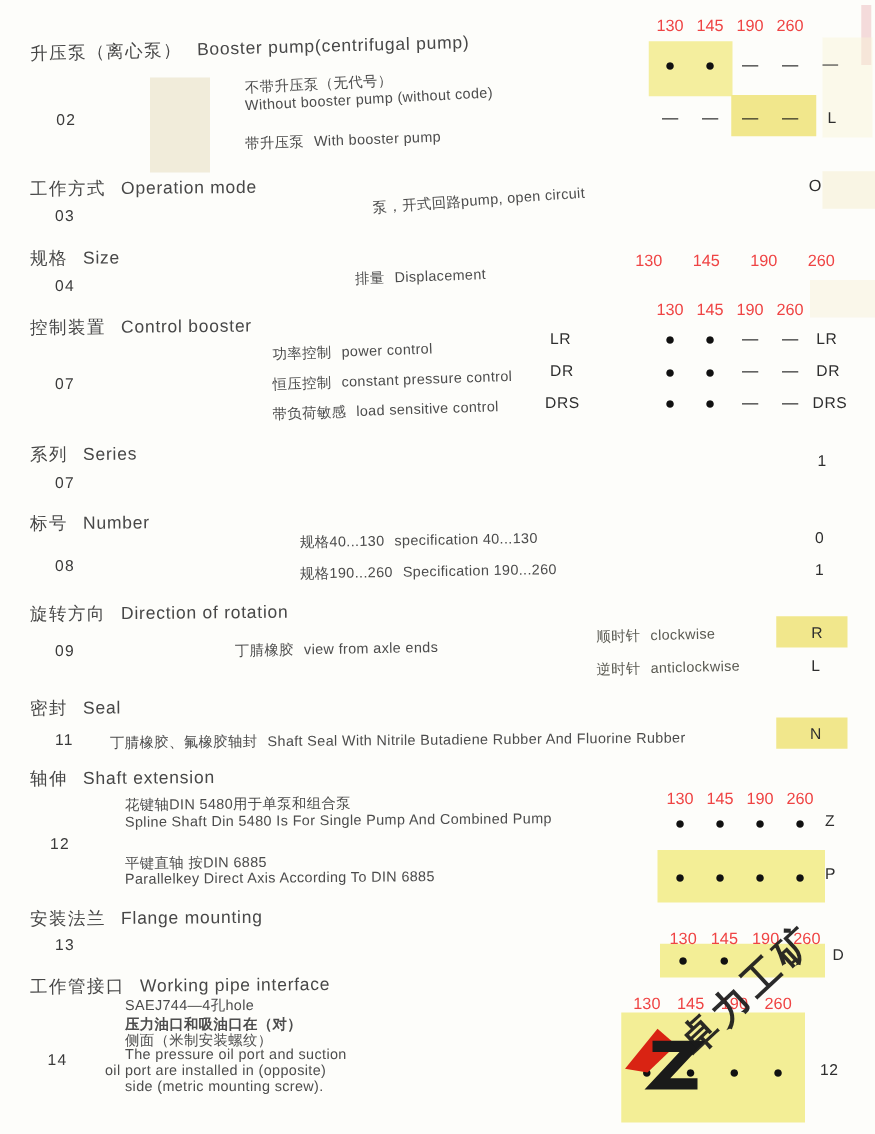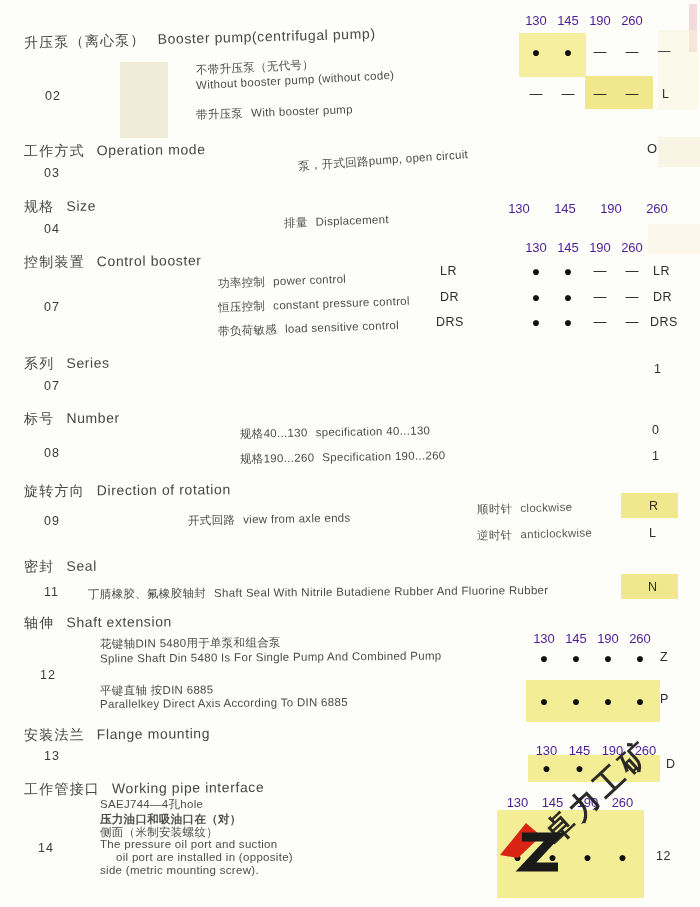--- a/index.html
+++ b/index.html
@@ -4,21 +4,21 @@
 <style>
   html,body{margin:0;padding:0;}
   body{width:700px;height:907px;background:#fdfdfa;font-family:"Liberation Sans","DejaVu Sans",sans-serif;color:#3d3d3d;position:relative;overflow:hidden;}
   .abs{position:absolute;white-space:nowrap;}
   .title{font-size:14px;color:#474747;letter-spacing:1.2px;}
   .title .en{margin-left:12px;letter-spacing:0.6px;}
   .num{font-size:12.5px;color:#3a3a3a;letter-spacing:1px;}
   .sub{font-size:11.5px;color:#4c4c4c;letter-spacing:0.3px;}
   .sub .en{margin-left:8px;}
   .sub .en0{margin-left:0;}
-  .hdr{position:absolute;display:flex;font-size:12px;color:#4c1d95;}
+  .hdr{position:absolute;display:flex;font-size:12px;color:#ef4444;}
   .mrow{position:absolute;display:flex;color:#111;}
   .mcell{width:32px;text-align:center;font-size:13px;line-height:16px;}
   .mcell.dotc{font-size:14px;}
   .c46 .mcell{width:46px;}
   .c33 .mcell{width:33px;}
   .c35 .mcell{width:35px;}
   .code{position:absolute;font-size:12.5px;color:#2e2e2e;letter-spacing:0.5px;}
   .hl{position:absolute;background:#f1e78c;z-index:0;}
   .hl.soft{background:#f4ee9e;}
   .hl.big{background:#f3ee96;}
@@ -166,21 +166,21 @@
   <div class="abs sub txt r1" style="left:240px;top:450px;">
     <span>规格190...260</span><span class="en">Specification 190...260</span>
   </div>
   <div class="code txt" style="left:652px;top:449px;">1</div>
 
   <div class="abs title txt r05" style="left:24px;top:482px;">
     <span>旋转方向</span><span class="en">Direction of rotation</span>
   </div>
   <div class="abs num txt" style="left:44px;top:514px;">09</div>
   <div class="abs sub txt r1" style="left:188px;top:512px;">
-    <span>开式回路</span><span class="en">view from axle ends</span>
+    <span>丁腈橡胶</span><span class="en">view from axle ends</span>
   </div>
   <div class="abs sub txt r15" style="left:477px;top:501px;color:#5a5a52;">
     <span>顺时针</span><span class="en">clockwise</span>
   </div>
   <div class="code txt" style="left:649px;top:499px;">R</div>
   <div class="abs sub txt r15" style="left:477px;top:527px;color:#5a5a52;">
     <span>逆时针</span><span class="en">anticlockwise</span>
   </div>
   <div class="code txt" style="left:649px;top:526px;">L</div>
 
@@ -241,21 +241,21 @@
   </div>
   <div class="code txt" style="left:666px;top:757px;">D</div>
 
   <div class="abs title txt r05" style="left:24px;top:780px;">
     <span>工作管接口</span><span class="en">Working pipe interface</span>
   </div>
   <div class="abs num txt" style="left:38px;top:841px;">14</div>
   <div class="abs sub txt" style="left:100px;top:812px;font-weight:bold;">压力油口和吸油口在（对）</div>
   <div class="abs sub txt" style="left:100px;top:825px;">侧面（米制安装螺纹）</div>
   <div class="abs sub txt" style="left:100px;top:838px;">The pressure oil port and suction</div>
-  <div class="abs sub txt" style="left:116px;top:851px;">oil port are installed in (opposite)</div>
+  <div class="abs sub txt" style="left:84px;top:851px;">oil port are installed in (opposite)</div>
   <div class="abs sub txt" style="left:100px;top:864px;">side (metric mounting screw).</div>
   <div class="hdr c35 txt" style="left:500px;top:795px;">
     <span class="mcell">130</span>
       <span class="mcell">145</span>
       <span class="mcell">190</span>
       <span class="mcell">260</span>
   </div>
   <div class="mrow c35 txt" style="left:500px;top:849px;">
     <span class="mcell dotc">●</span>
       <span class="mcell dotc">●</span>

